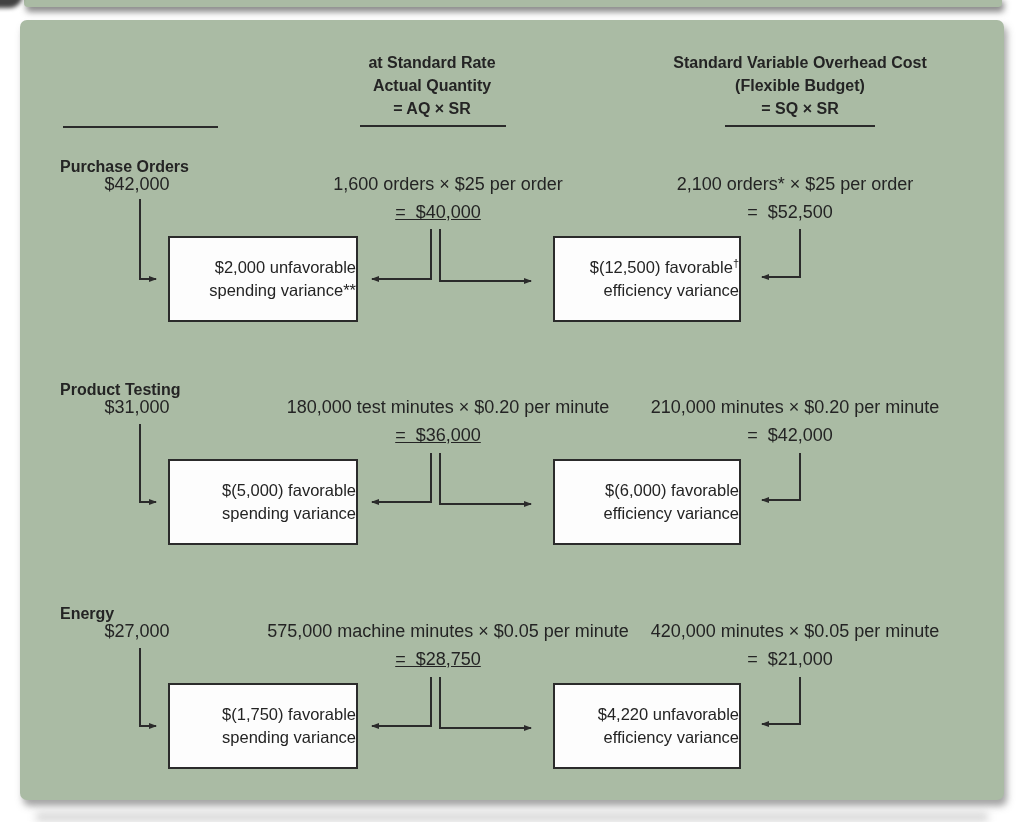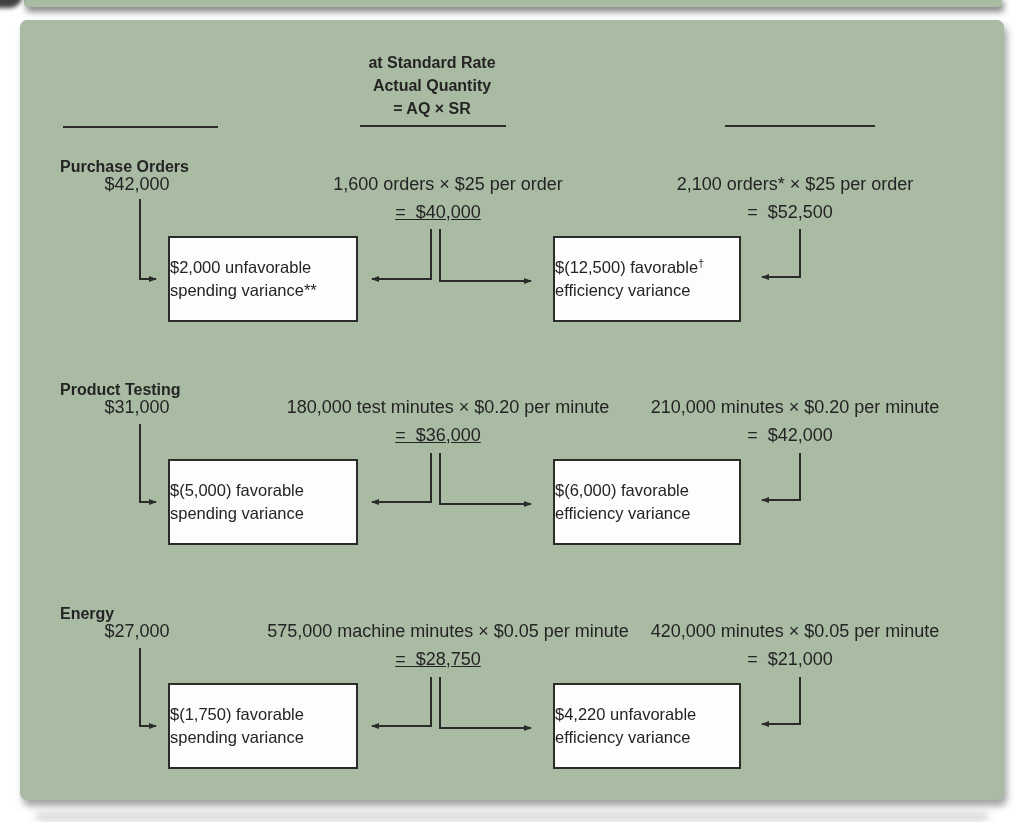--- a/index.html
+++ b/index.html
@@ -29,41 +29,46 @@
   .sec0{top:141px;} .sec1{top:364px;} .sec2{top:588px;}
   .sec-label{position:absolute;left:60px;top:16px;font-weight:bold;font-size:16px;line-height:20px;}
   .txt{position:absolute;text-align:center;font-size:18px;line-height:22px;}
   .amount{left:37px;top:32px;width:200px;}
   .f2{left:248px;top:32px;width:400px;}
   .e2{left:288px;top:60px;width:300px;white-space:pre-wrap;text-decoration:underline;}
   .f3{left:595px;top:32px;width:400px;}
   .e3{left:640px;top:60px;width:300px;white-space:pre-wrap;}
   .pre{white-space:pre-wrap;}
   .box{position:absolute;top:95px;width:190px;height:86px;background:#fdfdfd;border:2px solid #2b2b2b;
-       box-sizing:border-box;display:flex;flex-direction:column;justify-content:center;align-items:flex-start;
+       box-sizing:border-box;display:flex;flex-direction:column;justify-content:center;align-items:flex-end;
        font-size:16.5px;line-height:23px;text-align:center;}
   .box-left{left:168px;}
   .box-right{left:553px;width:188px;}
   .box sup{font-size:11px;line-height:0;}
 </style>
 </head>
 <body>
 
 <div class="canvas">
 
   <div class="upper-strip"></div>
   <div class="corner-blob"></div>
   <div class="bottom-smudge"></div>
 
   <div class="panel"></div>
 
   <div class="abs hdr h2">
     <div>at Standard Rate</div>
     <div>Actual Quantity</div>
     <div>= AQ × SR</div>
+  </div>
+  <div class="abs hdr h3">
+    <div>Standard Variable Overhead Cost</div>
+    <div>(Flexible Budget)</div>
+    <div>= SQ × SR</div>
   </div>
   <div class="abs uline u1"></div>
   <div class="abs uline u2"></div>
   <div class="abs uline u3"></div>
 
   <svg class="arrows" viewBox="0 0 1024 822">
     <defs>
       <marker id="ah" markerWidth="9" markerHeight="9" refX="7" refY="4" orient="auto" markerUnits="userSpaceOnUse">
         <path d="M0,1 L8,4 L0,7 Z" fill="#2b2b2b"></path>
       </marker>

